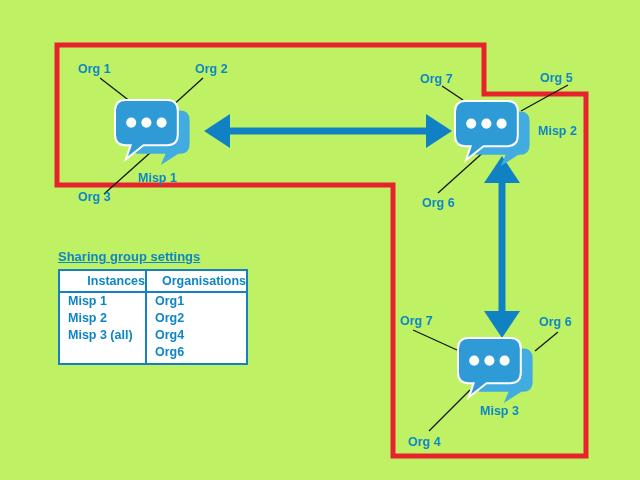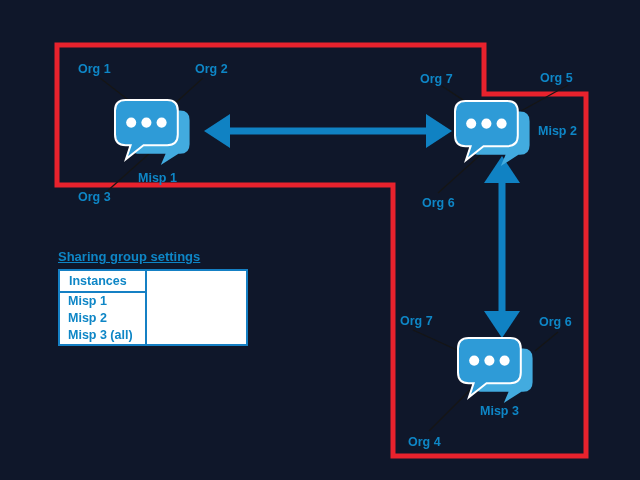--- a/index.html
+++ b/index.html
@@ -1,17 +1,17 @@
 <!DOCTYPE html>
 <html><head>
 <meta charset="utf-8">
 <style>
   html,body { margin:0; padding:0; background:#ffffff; }
   .canvas {
-    position:relative; width:640px; height:480px; background:#0f172a;
+    position:relative; width:640px; height:480px; background:#bef264;
     font-family:"Liberation Sans", sans-serif; overflow:hidden;
   }
   svg.overlay { position:absolute; left:0; top:0; width:640px; height:480px; }
   .lbl {
     position:absolute; color:#0e86c6; font-weight:bold; font-size:12.5px;
     line-height:1; white-space:nowrap;
   }
   .sg-title {
     position:absolute; left:58px; top:250px; width:190px; text-align:left;
     color:#0e86c6; font-weight:bold; font-size:13px; text-decoration:underline;
@@ -19,21 +19,21 @@
   }
   .sg-table {
     position:absolute; left:58px; top:269px; width:190px; box-sizing:border-box;
     border:2px solid #1580c4; display:flex; background:#ffffff;
   }
   .sg-col { display:flex; flex-direction:column; }
   .sg-col.instances { width:87px; box-sizing:border-box; border-right:2px solid #1580c4; }
   .sg-col.organisations { flex:1; }
   .sg-hdr {
     color:#0e86c6; font-weight:bold; font-size:12.5px;
-    padding:4px 0 3px 9px; border-bottom:2px solid #1580c4; line-height:1;
+    padding:4px 0 3px 9px; border-bottom:2px solid #1580c4; line-height:1;text-align:right;
   }
   .sg-cell {
     color:#0e86c6; font-weight:bold; font-size:12.5px;
     line-height:17px; padding-left:8px; white-space:nowrap;
   }
   .sg-cell:first-of-type { padding-top:2px; }
   .sg-col.organisations .sg-cell:last-child { padding-bottom:2px; }
 </style>
 </head>
 <body>
@@ -97,15 +97,22 @@
   <div class="lbl" style="left:408px;top:436px">Org 4</div>
 
   <div class="sg-title">Sharing group settings</div>
   <div class="sg-table">
     <div class="sg-col instances">
       <div class="sg-hdr">Instances</div>
       <div class="sg-cell">Misp 1</div>
       <div class="sg-cell">Misp 2</div>
       <div class="sg-cell">Misp 3 (all)</div>
     </div>
+    <div class="sg-col organisations">
+      <div class="sg-hdr">Organisations</div>
+      <div class="sg-cell">Org1</div>
+      <div class="sg-cell">Org2</div>
+      <div class="sg-cell">Org4</div>
+      <div class="sg-cell">Org6</div>
+    </div>
   </div>
 
 </div>
 
 </body></html>

